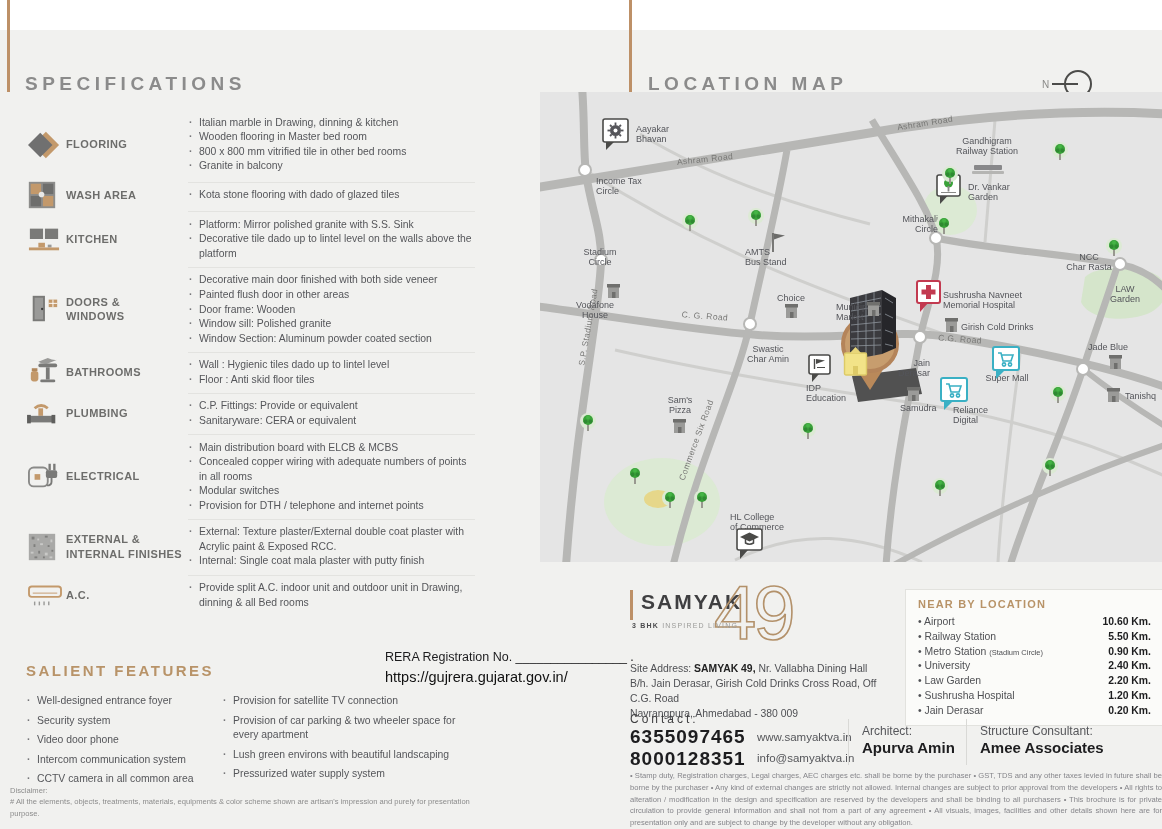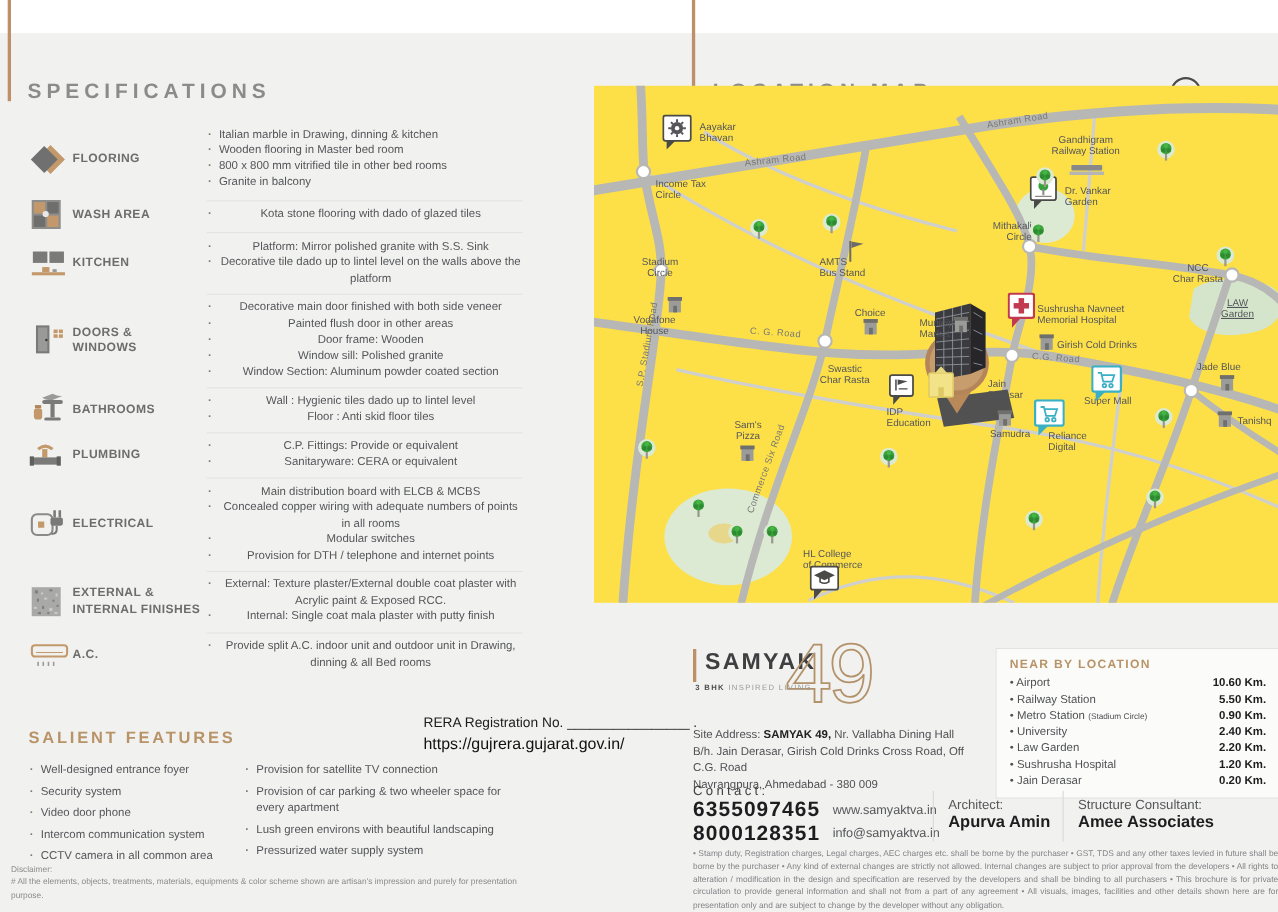--- a/index.html
+++ b/index.html
@@ -9,38 +9,38 @@
   .accent-v{position:absolute;top:0;width:3px;height:92px;background:#bd9067;}
   .section-title{position:absolute;font-size:19px;font-weight:bold;letter-spacing:4.5px;color:#8b8b8b;}
 
   
   #spec-list{position:absolute;left:26px;top:110px;width:449px;}
   .spec-row{display:flex;align-items:center;}
   .spec-icon{flex:0 0 40px;display:flex;align-items:center;}
   .spec-label{flex:0 0 122px;font-size:11px;font-weight:bold;color:#6d6d6b;
               letter-spacing:.4px;line-height:1.35;white-space:pre-line;}
   .spec-bullets{flex:1;margin:0;padding:5.5px 0;list-style:none;}
-  .spec-row + .spec-row .spec-bullets{border-top:1px solid #e3e3e0;text-align:center;}
+  .spec-row + .spec-row .spec-bullets{border-top:1px solid #e3e3e0;}
   .spec-bullets li, .feat li{font-size:10.4px;color:#55565a;line-height:1.4;
               padding-left:11px;position:relative;}
   .spec-bullets li::before, .feat li::before{content:"·";position:absolute;left:1px;
               font-weight:bold;color:#77777a;}
 
   .gold-sub{position:absolute;font-size:15px;font-weight:bold;letter-spacing:2.5px;color:#b89368;}
   .feat{position:absolute;top:694px;margin:0;padding:0;list-style:none;}
   .feat li{margin-bottom:5px;}
 
   #disclaimer{position:absolute;left:10px;top:785px;width:478px;font-size:7.6px;
               color:#8c8c8c;line-height:1.5;}
   #rera{position:absolute;left:385px;top:650px;color:#1c1c1e;}
   #rera .l1{font-size:12.5px;}
   #rera .l2{font-size:14.5px;margin-top:5px;color:#111;}
 
   
-  #map{position:absolute;left:540px;top:78px;width:622px;height:470px;background:#fde047;}
+  #map{position:absolute;left:540px;top:92px;width:622px;height:470px;background:#e5e5e5;}
   #roads{position:absolute;left:0;top:0;}
   #map-labels{position:absolute;left:0;top:0;width:622px;height:470px;}
   .map-label{position:absolute;font-size:9px;color:#54555a;line-height:1.15;white-space:pre-line;}
   .road-label{position:absolute;font-size:8.5px;color:#787876;letter-spacing:.4px;white-space:nowrap;}
   .poi,.tree{position:absolute;}
   .junction{fill:#fff;stroke:#b7b7b5;stroke-width:2;}
   #compass{position:absolute;left:1040px;top:62px;}
 
   
   #logo{position:absolute;left:630px;top:583px;width:170px;height:78px;}
@@ -360,33 +360,33 @@
       <div class="map-label" style="left: 428px; top: 90px; text-align: left;">Dr. Vankar
 Garden</div>
       <div class="map-label" style="left: 398px; top: 122px; text-align: right; transform: translateX(-100%);">Mithakali
 Circle</div>
       <div class="map-label" style="left: 60px; top: 155px; text-align: center; transform: translateX(-50%);">Stadium
 Circle</div>
       <div class="map-label" style="left: 205px; top: 155px; text-align: left;">AMTS
 Bus Stand</div>
       <div class="map-label" style="left: 549px; top: 160px; text-align: center; transform: translateX(-50%);">NCC
 Char Rasta</div>
-      <div class="map-label" style="left: 585px; top: 192px; text-align: center; transform: translateX(-50%); text-decoration: underline;">LAW
+      <div class="map-label" style="left: 585px; top: 192px; text-align: center; transform: translateX(-50%);">LAW
 Garden</div>
       <div class="map-label" style="left: 55px; top: 208px; text-align: center; transform: translateX(-50%);">Vodafone
 House</div>
       <div class="map-label" style="left: 251px; top: 201px; text-align: left; transform: translateX(-50%);">Choice</div>
       <div class="map-label" style="left: 296px; top: 210px; text-align: left;">Municipal
 Market</div>
       <div class="map-label" style="left: 403px; top: 198px; text-align: left;">Sushrusha Navneet
 Memorial Hospital</div>
       <div class="map-label" style="left: 421px; top: 230px; text-align: left;">Girish Cold Drinks</div>
       <div class="map-label" style="left: 228px; top: 252px; text-align: center; transform: translateX(-50%);">Swastic
-Char Rasta</div>
-      <div class="map-label" style="left: 358px; top: 266px; text-align: left;">Jain
+Char Amin</div>
+      <div class="map-label" style="left: 358px; top: 266px; text-align: right;">Jain
 Derasar</div>
       <div class="map-label" style="left: 568px; top: 250px; text-align: center; transform: translateX(-50%);">Jade Blue</div>
       <div class="map-label" style="left: 266px; top: 291px; text-align: left;">IDP
 Education</div>
       <div class="map-label" style="left: 467px; top: 281px; text-align: center; transform: translateX(-50%);">Super Mall</div>
       <div class="map-label" style="left: 360px; top: 311px; text-align: left;">Samudra</div>
       <div class="map-label" style="left: 413px; top: 313px; text-align: left;">Reliance
 Digital</div>
       <div class="map-label" style="left: 140px; top: 303px; text-align: center; transform: translateX(-50%);">Sam's
 Pizza</div>

